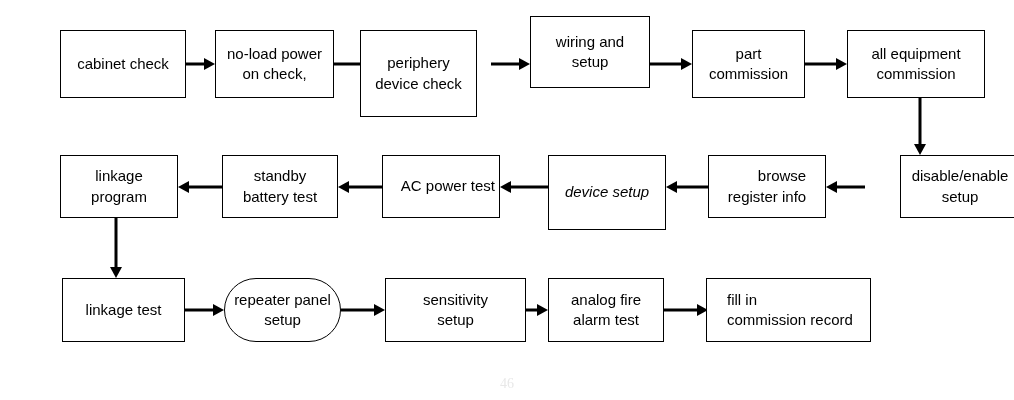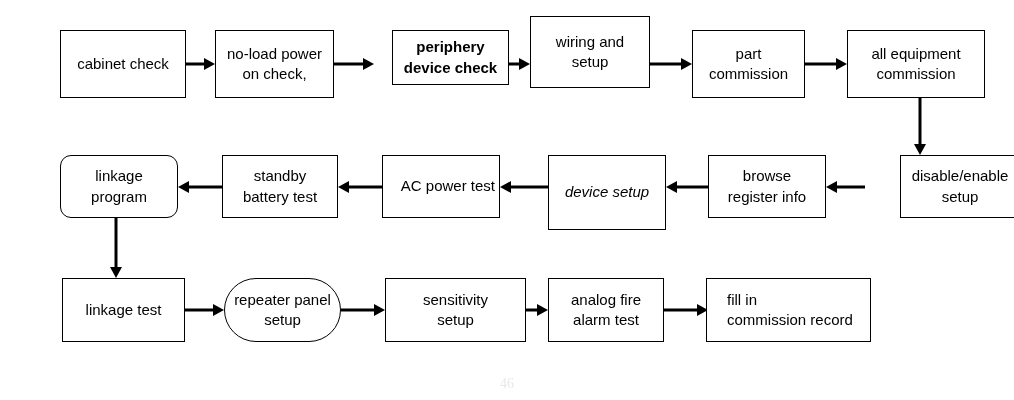--- a/index.html
+++ b/index.html
@@ -120,21 +120,21 @@
   <div class="node" style="left:215px; top:30px; width:119px; height:68px;">
     <span class="label">no-load power
 on check,</span>
   </div>
 
   <div class="arrow-h dir-right" style="left:334px; top:58px; width:40px; height:12px;">
     <span class="shaft" style="width:31px;"></span>
     <span class="head"></span>
   </div>
 
-  <div class="node" style="left:392px; top:30px; width:117px; height:55px;font-weight:bold;">
+  <div class="node" style="left:360px; top:30px; width:117px; height:87px;">
     <span class="label">periphery
 device check</span>
   </div>
 
   <div class="arrow-h dir-right" style="left:491px; top:58px; width:39px; height:12px;">
     <span class="shaft" style="width:30px;"></span>
     <span class="head"></span>
   </div>
 
   <div class="node" style="left:530px; top:16px; width:120px; height:72px;">
@@ -170,21 +170,21 @@
   <div class="node" style="left:900px; top:155px; width:120px; height:63px;">
     <span class="label">disable/enable
 setup</span>
   </div>
 
   <div class="arrow-h dir-left" style="left:826px; top:181px; width:39px; height:12px;">
     <span class="shaft" style="left:9px; width:30px;"></span>
     <span class="head"></span>
   </div>
 
-  <div class="node" style="left:708px; top:155px; width:118px; height:63px;">
+  <div class="node" style="left:708px; top:155px; width:118px; height:63px;text-align:right;">
     <span class="label">browse
 register info</span>
   </div>
 
   <div class="arrow-h dir-left" style="left:666px; top:181px; width:42px; height:12px;">
     <span class="shaft" style="left:9px; width:33px;"></span>
     <span class="head"></span>
   </div>
 
   <div class="node" style="left:548px; top:155px; width:118px; height:75px;font-style:italic;">
@@ -208,21 +208,21 @@
   <div class="node" style="left:222px; top:155px; width:116px; height:63px;">
     <span class="label">standby
 battery test</span>
   </div>
 
   <div class="arrow-h dir-left" style="left:178px; top:181px; width:44px; height:12px;">
     <span class="shaft" style="left:9px; width:35px;"></span>
     <span class="head"></span>
   </div>
 
-  <div class="node" style="left:60px; top:155px; width:118px; height:63px;border-radius:11px;">
+  <div class="node" style="left:60px; top:155px; width:118px; height:63px;">
     <span class="label">linkage
 program</span>
   </div>
 
   <div class="arrow-v dir-down" style="left:104px; top:218px; width:24px; height:60px;">
     <span class="shaft" style="height:50px;"></span>
     <span class="head"></span>
   </div>
 
   <div class="node" style="left:62px; top:278px; width:123px; height:64px;">

